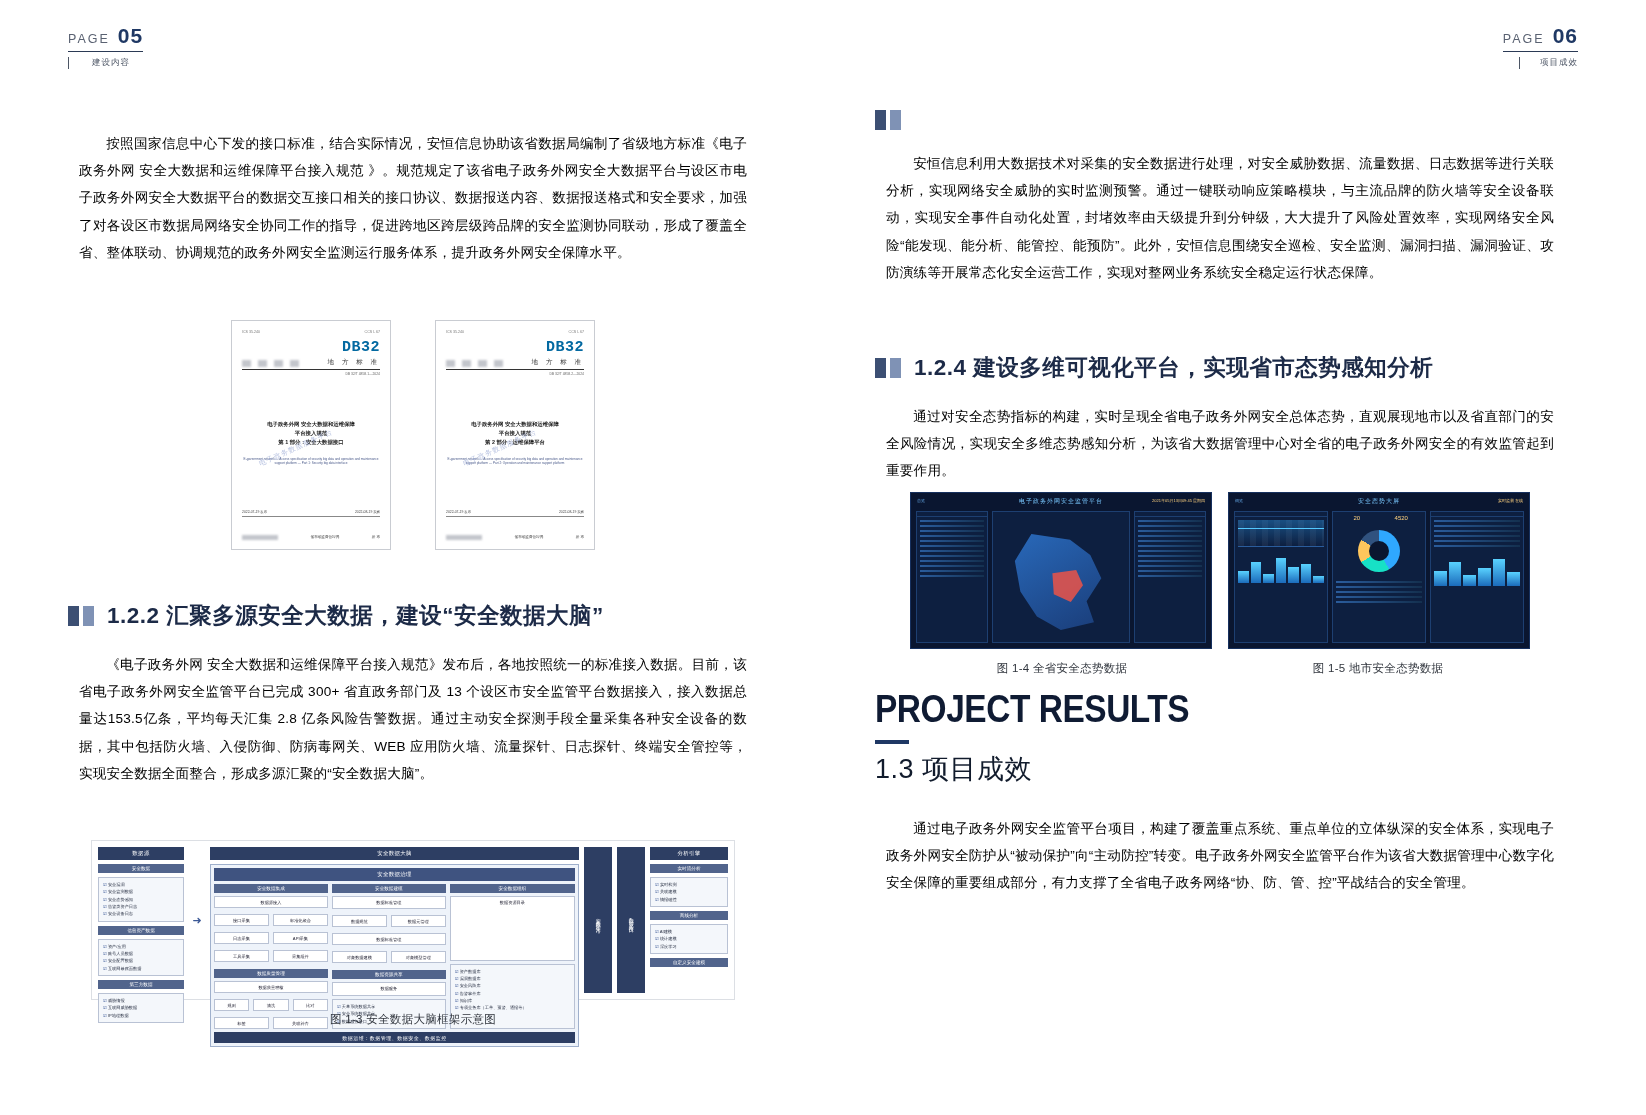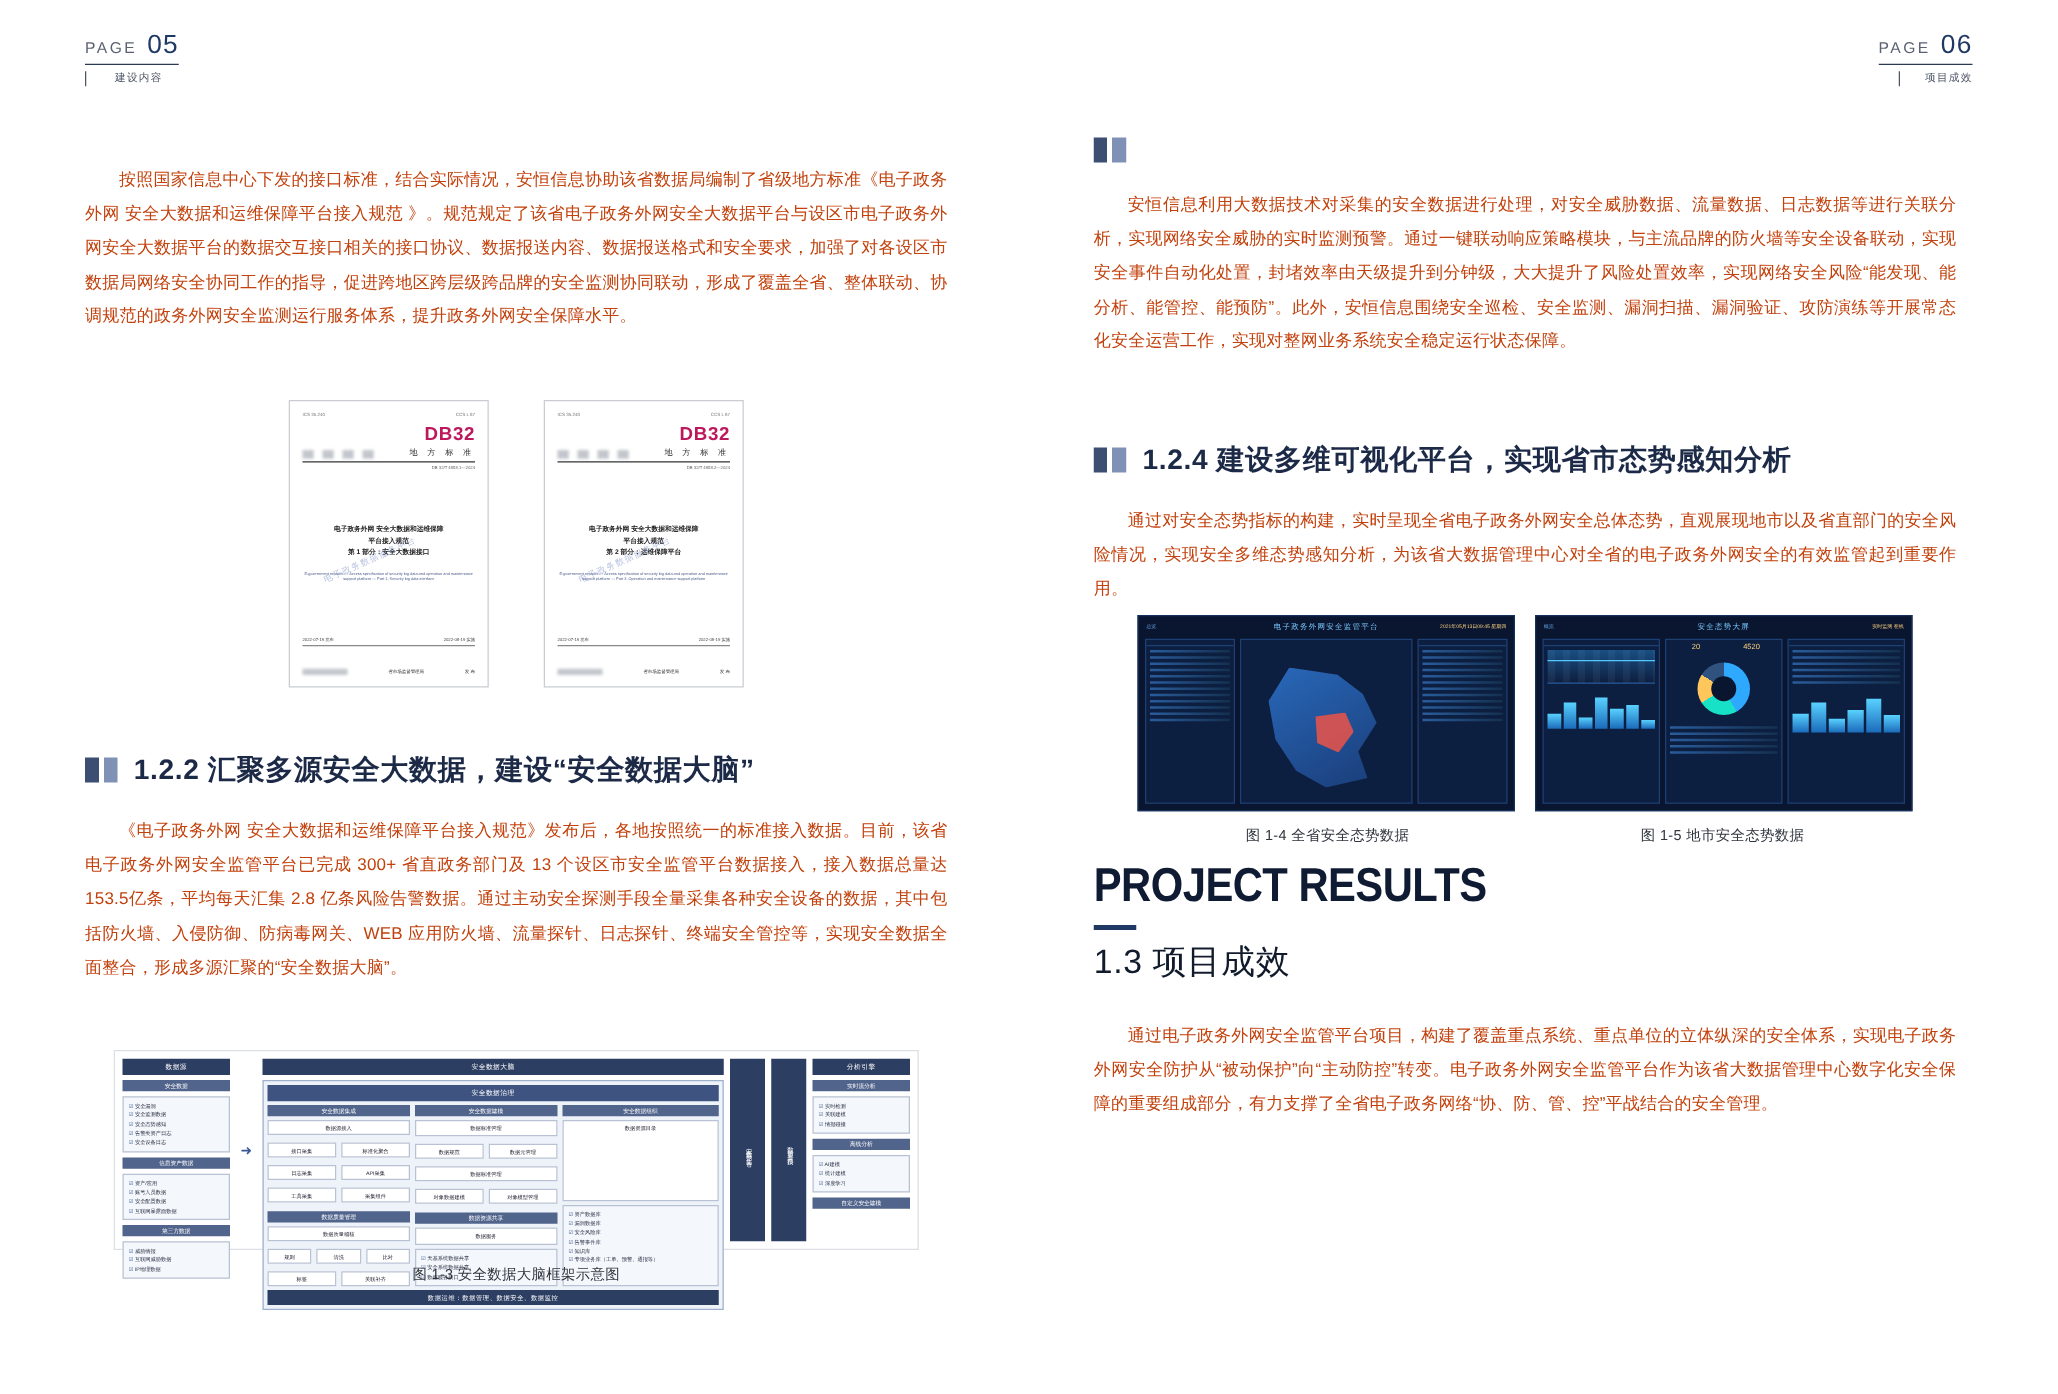--- a/index.html
+++ b/index.html
@@ -41,21 +41,21 @@
     border-bottom: 1px solid #2b3a55;
     padding-bottom: 3px;
   }
   .pg-word {
     font-size: 12.5px;
     letter-spacing: 2px;
     color: #5a6272;
   }
   .pg-num {
     font-size: 21px;
-    font-weight: normal;
+    font-weight: bold;
     color: #1f3864;
     letter-spacing: 1px;
   }
   .pg-sub {
     margin-top: 5px;
     font-size: 8.5px;
     color: #4c5565;
     letter-spacing: 1px;
   }
   .pg-sub-left { border-left: 1.5px solid #4c5565; padding-left: 23px; }
@@ -77,24 +77,24 @@
   .h2text {
     font-size: 22.5px;
     font-weight: bold;
     color: #1c2a47;
     letter-spacing: 0.5px;
     white-space: nowrap;
   }
   p.body {
     font-size: 13.6px;
     line-height: 2.0;
-    color: #c2410c;
+    color: #000000;
     text-align: justify;
     text-indent: 2em;
-    margin: 0;
+    margin: 11px;
     letter-spacing: 0.2px;
   }
 
   
   .cap {
     font-size: 11.5px;
     color: #30353d;
     text-align: center;
     letter-spacing: .3px;
   }
@@ -120,22 +120,22 @@
   .db-topline {
     display: flex;
     justify-content: space-between;
     font-size: 3.6px;
     color: #777;
   }
   .db-title {
     text-align: right;
     font-size: 15px;
     font-weight: bold;
-    font-family: Liberation Sans, sans-serif;
-    color: #be185d;
+    font-family: Liberation Mono, monospace;
+    color: #0369a1;
     margin-top: 5px;
     letter-spacing: .5px;
   }
   .db-bar {
     display: flex;
     align-items: flex-end;
     justify-content: space-between;
     border-bottom: 1.2px solid #333;
     padding-bottom: 2px;
     margin-top: 2px;

